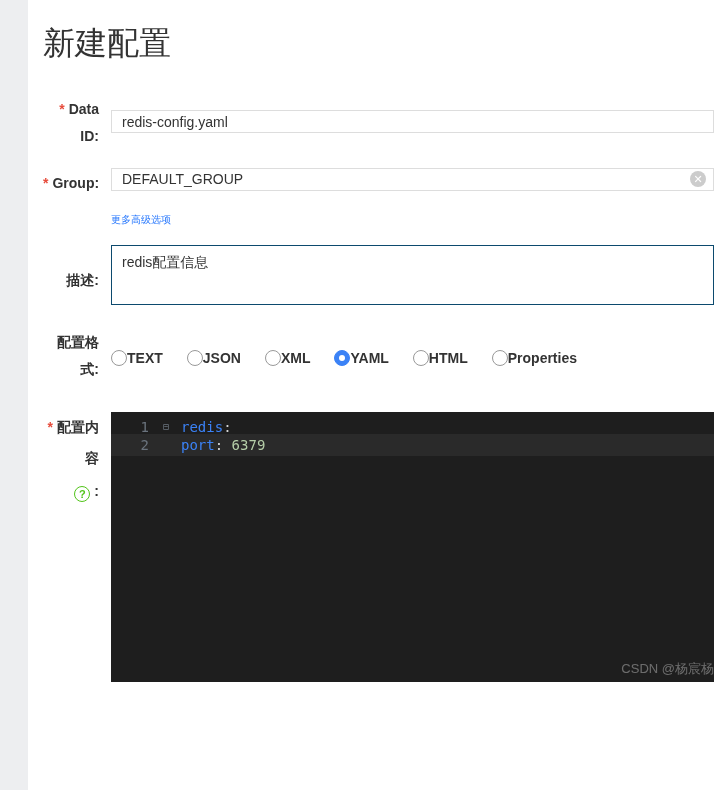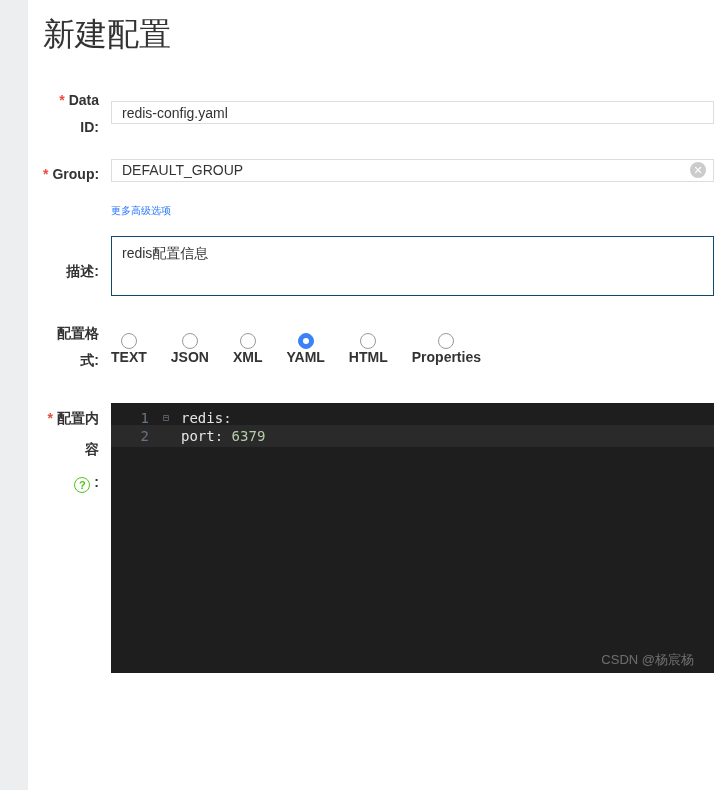--- a/index.html
+++ b/index.html
@@ -11,21 +11,21 @@
       font-family: "Microsoft YaHei", "PingFang SC", sans-serif;
       background: #edeef0;
       width: 714px;
       height: 790px;
       overflow: hidden;
     }
     .page {
       background: #fff;
       margin-left: 28px;
       height: 100%;
-      padding: 13px 0 0 15px;
+      padding: 22px 0 0 15px;
     }
     .page-title {
       font-size: 32px;
       font-weight: 400;
       color: #333;
       margin-bottom: 28px;
     }
     .form-row {
       display: flex;
       align-items: center;
@@ -101,21 +101,20 @@
       display: flex;
       gap: 24px;
       align-items: center;
       padding-top: 6px;
     }
     .radio-item {
       display: flex;
       align-items: center;
       gap: 0;
       cursor: pointer;
-      flex-direction: column;
     }
     .radio-circle {
       width: 16px;
       height: 16px;
       border: 1.5px solid #999;
       border-radius: 50%;
       display: flex;
       align-items: center;
       justify-content: center;
       flex-shrink: 0;
@@ -186,31 +185,31 @@
     }
     .fold {
       width: 14px;
       color: #6a737d;
       font-size: 10px;
       text-align: center;
     }
     .code {
       padding-left: 8px;
     }
-    .tok-key { color: #e5e5e5; }
+    .tok-key { color: #3b82f6; }
     .tok-punct { color: #d4d4d4; }
     .tok-num { color: #b5cea8; }
     .current-line {
       background: #2a2a2a;
     }
     .editor-line:first-child { padding-top: 4px; }
     .watermark {
       position: absolute;
       bottom: 4px;
-      right: 20px;
+      right: 0;
       color: rgba(255,255,255,0.35);
       font-size: 13px;
       font-family: "Microsoft YaHei", sans-serif;
     }
   </style>
 </head>
 <body>
 
 <div class="page">
   <h1 class="page-title">新建配置</h1>

